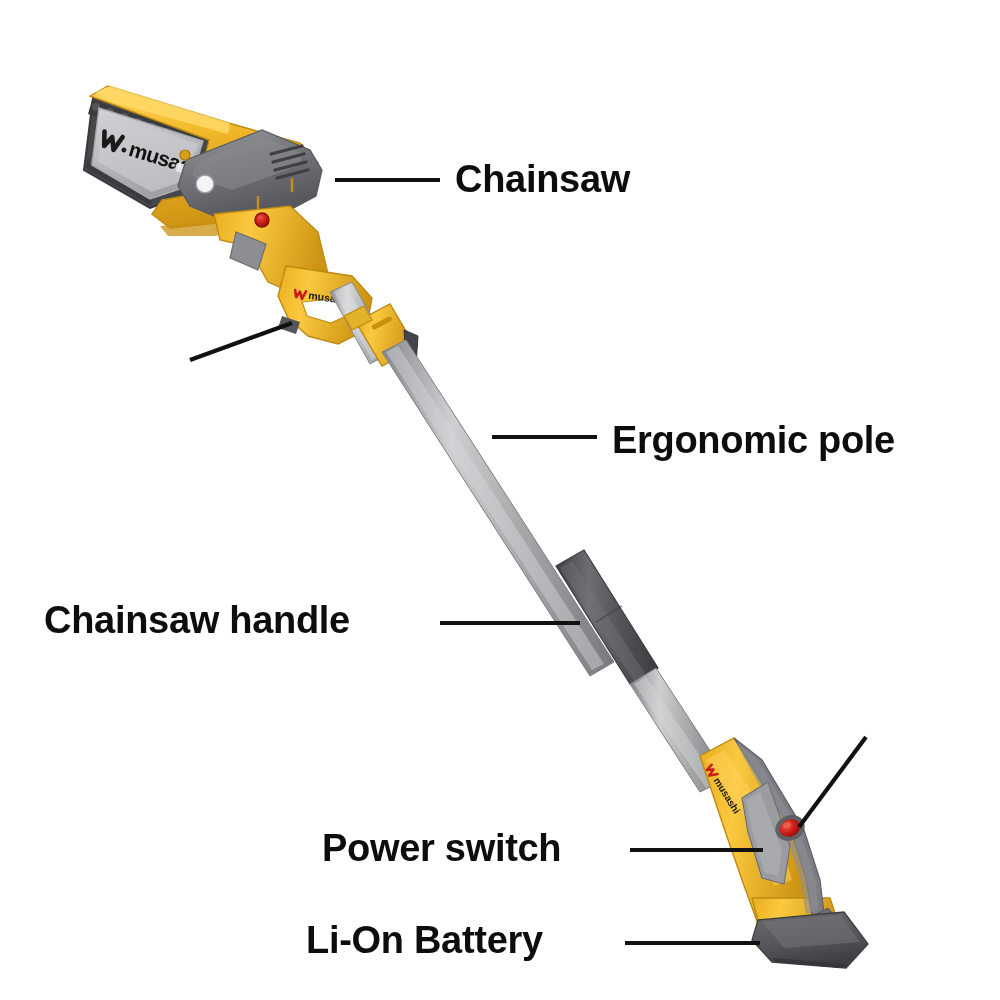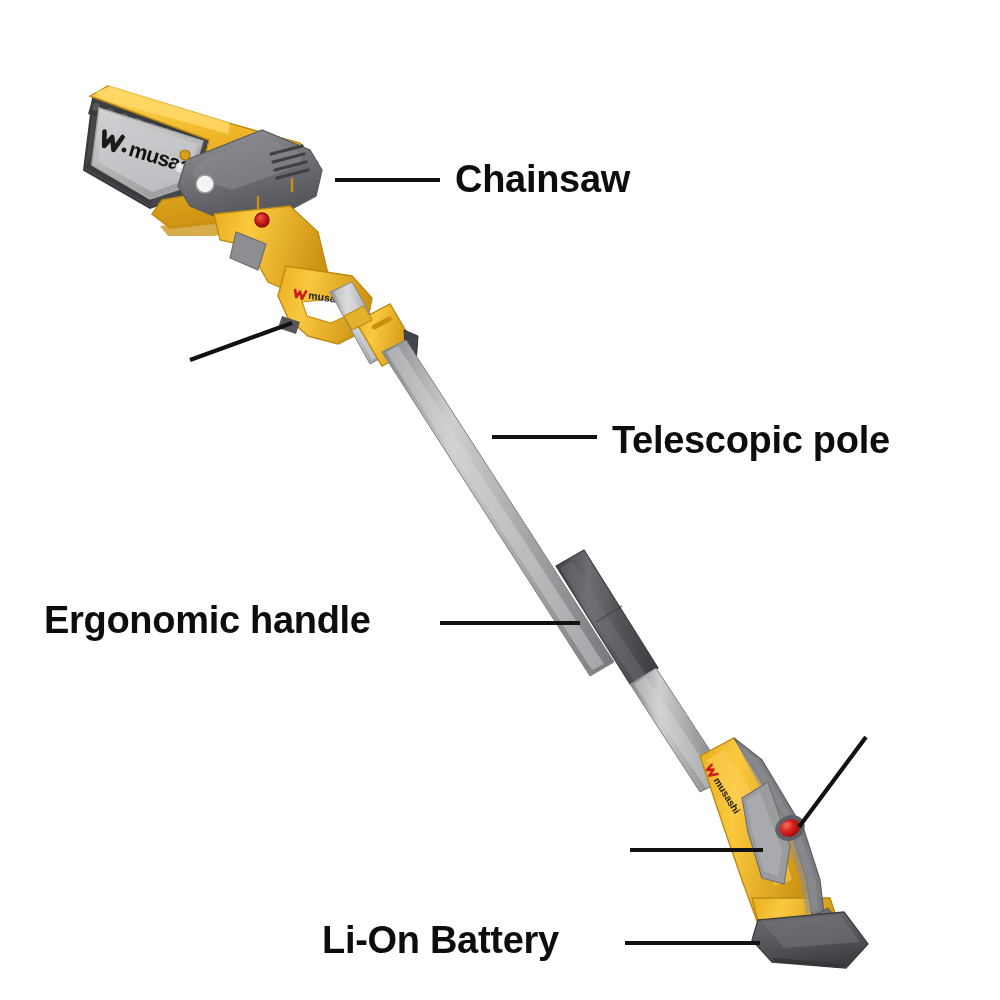--- a/index.html
+++ b/index.html
@@ -32,21 +32,21 @@
     color: #0d0d0d;
     letter-spacing: -0.3px;
     white-space: nowrap;
   }
   #label-chainsaw      { left: 455px; top: 160px; }
   #label-adjust-switch { left: 44px;  top: 367px; }
   #label-telescopic    { left: 612px; top: 421px; }
   #label-ergonomic     { left: 44px;  top: 601px; }
   #label-safety        { left: 712px; top: 695px; }
   #label-power         { left: 322px; top: 829px; }
-  #label-battery       { left: 322px; top: 921px; }
+  #label-battery       { left: 306px; top: 921px; }
 </style>
 </head>
 <body>
 
 <div id="page">
 
   <svg id="diagram-svg" viewBox="0 0 1000 1000">
     <defs>
       <linearGradient id="gradPoleUpper" x1="0" y1="0" x2="1" y2="0">
         <stop offset="0%" stop-color="#8e9093"></stop>
@@ -243,21 +243,22 @@
       <line x1="440" y1="623" x2="580" y2="623"></line>
       <line x1="866" y1="737" x2="799" y2="827"></line>
       <line x1="630" y1="850" x2="763" y2="850"></line>
       <line x1="625" y1="943" x2="760" y2="943"></line>
     </g>
   </svg>
 
   <div class="callout-label" id="label-chainsaw">Chainsaw</div>
 
 
-  <div class="callout-label" id="label-telescopic">Telescopic pole</div>
-
-  <div class="callout-label" id="label-ergonomic">Ergonomic handle</div>
-
-
+  <div class="callout-label" id="label-telescopic">Ergonomic pole</div>
+
+  <div class="callout-label" id="label-ergonomic">Chainsaw handle</div>
+
+
+  <div class="callout-label" id="label-power">Power switch</div>
 
   <div class="callout-label" id="label-battery">Li-On Battery</div>
 
 </div>
 
 </body></html>

